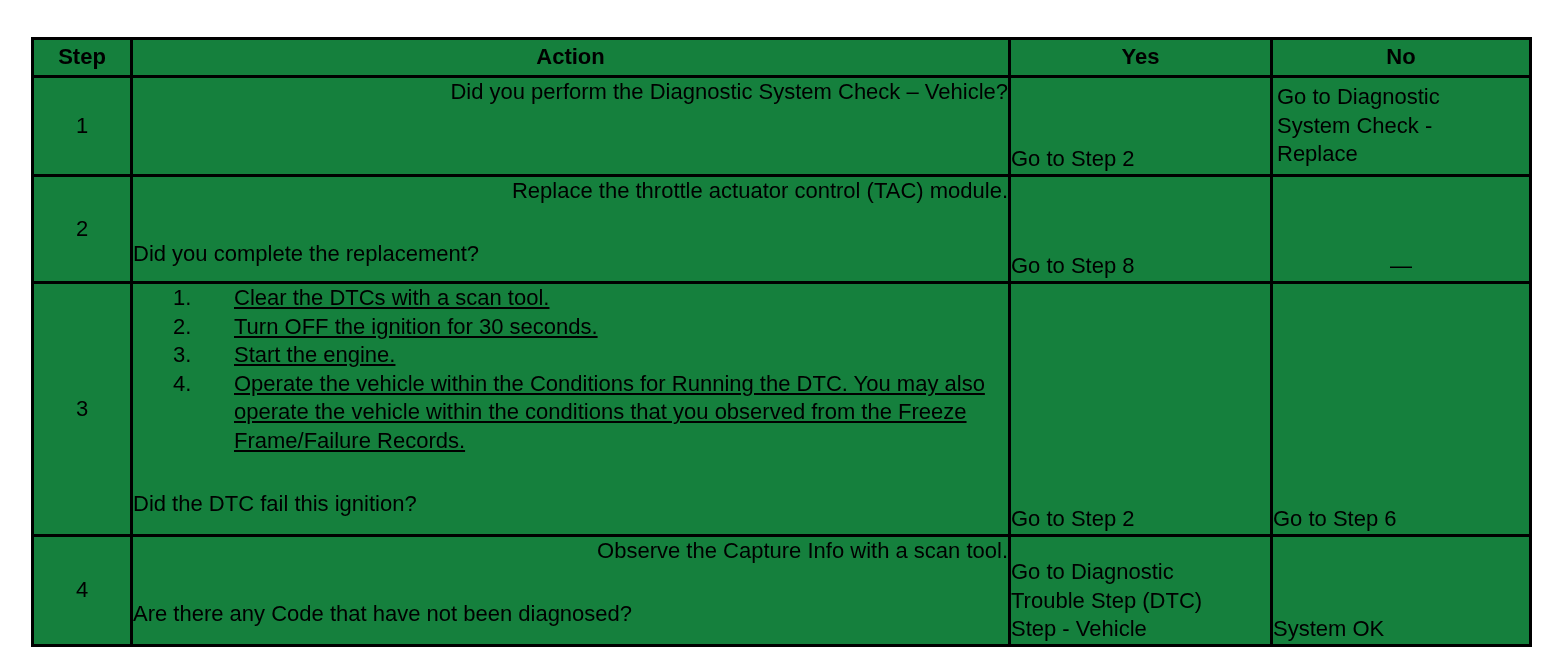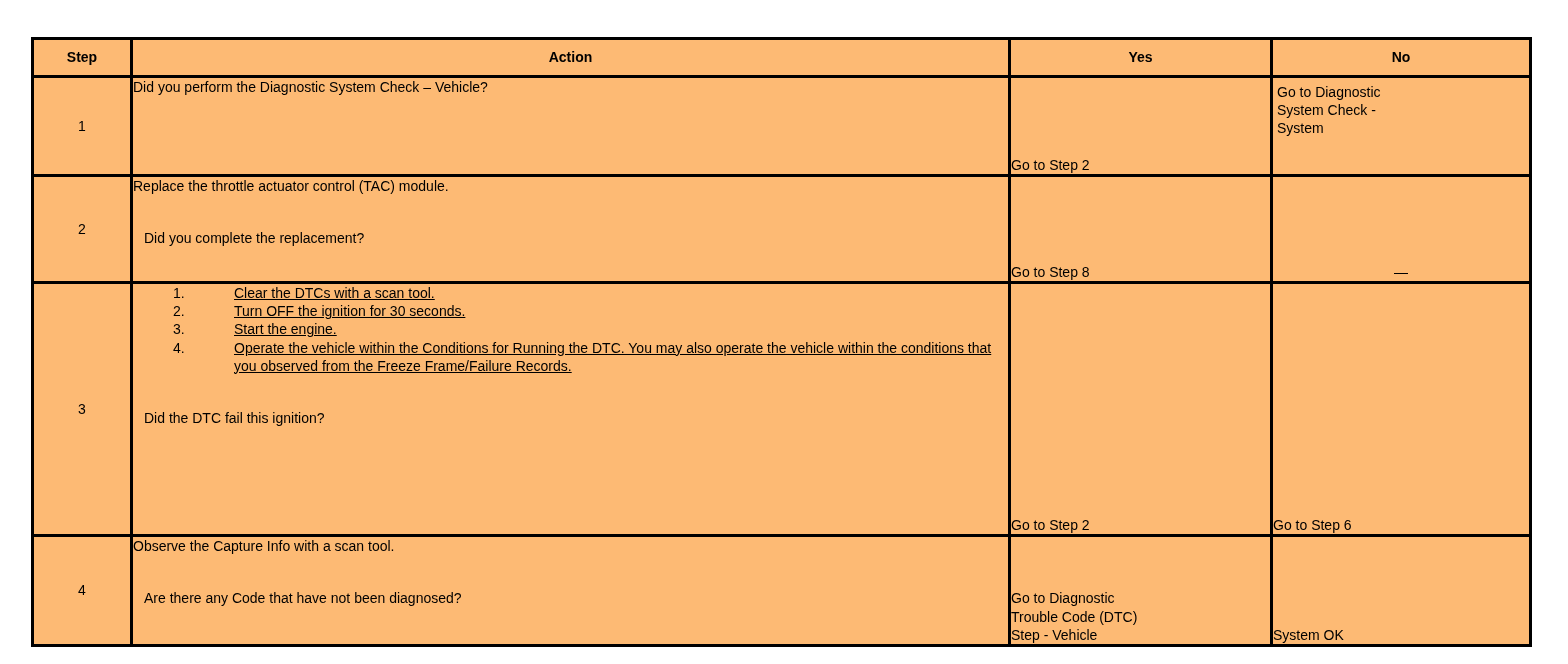--- a/index.html
+++ b/index.html
@@ -30,22 +30,22 @@
     width: 1498px;
     border-collapse: collapse;
     table-layout: fixed;
     background: #ffffff;
   }
 
   table.diag th,
   table.diag td {
     border: 3px solid #000000;
     padding: 0;
-    background: #fdba74;
-    font-size: 14px;
+    background: #15803d;
+    font-size: 22px;
     line-height: 1.30;
     color: #000000;
   }
 
   
   col.c-step   { width: 99px; }
   col.c-action { width: 878px; }
   col.c-yes    { width: 262px; }
   col.c-no     { width: 259px; }
 
@@ -68,25 +68,25 @@
   
   td.action {
     vertical-align: top;
     text-align: left;
     padding: 5px 6px 4px 6px;
     position: relative;
   }
   .action-lead {
     display: block;
     white-space: nowrap;
+    text-align: right;
   }
   .action-tail {
     display: block;
     white-space: nowrap;
-    margin-left: 11px;
   }
 
   
   .gap-1 { height: 34px; }
   .gap-2 { height: 34px; }
 
   
   ol.steps {
     list-style: none;
     margin: 0;
@@ -158,21 +158,21 @@
         <td class="step">1</td>
         <td class="action">
           <span class="action-lead">Did you perform the Diagnostic System Check – Vehicle?</span>
         </td>
         <td class="yes">
           <span class="line">Go to Step 2</span>
         </td>
         <td class="no v-top">
           <span class="line">Go to Diagnostic</span>
           <span class="line">System Check -</span>
-          <span class="line">System</span>
+          <span class="line">Replace</span>
         </td>
       </tr>
 
       <tr style="height:107px;">
         <td class="step">2</td>
         <td class="action">
           <span class="action-lead">Replace the throttle actuator control (TAC) module.</span>
           <span class="gap-1" style="display:block;"></span>
           <span class="action-tail">Did you complete the replacement?</span>
         </td>
@@ -218,21 +218,21 @@
 
       <tr style="height:110px;">
         <td class="step">4</td>
         <td class="action">
           <span class="action-lead">Observe the Capture Info with a scan tool.</span>
           <span class="gap-1" style="display:block;"></span>
           <span class="action-tail">Are there any Code that have not been diagnosed?</span>
         </td>
         <td class="yes">
           <span class="line">Go to Diagnostic</span>
-          <span class="line">Trouble Code (DTC)</span>
+          <span class="line">Trouble Step (DTC)</span>
           <span class="line">Step - Vehicle</span>
         </td>
         <td class="no">
           <span class="line">System OK</span>
         </td>
       </tr>
 
     </tbody>
   </table>
 

